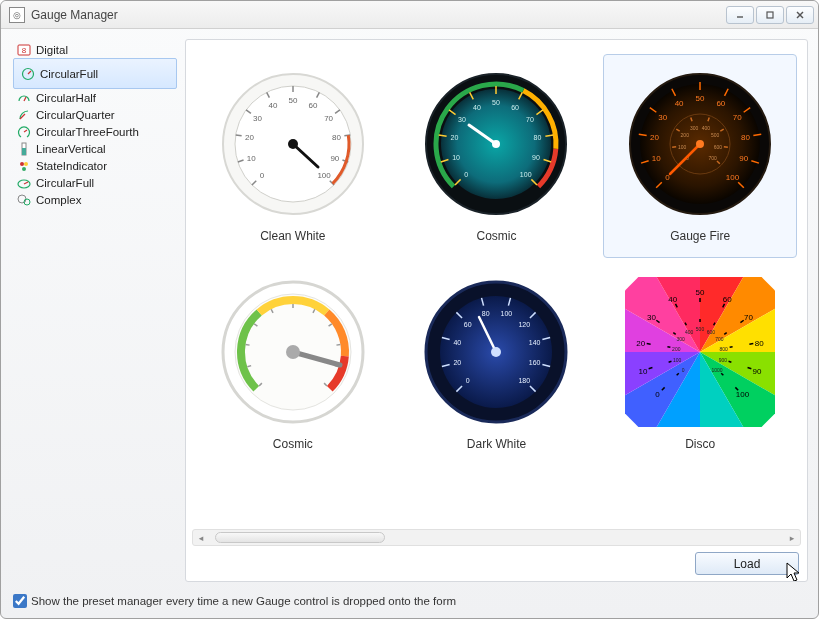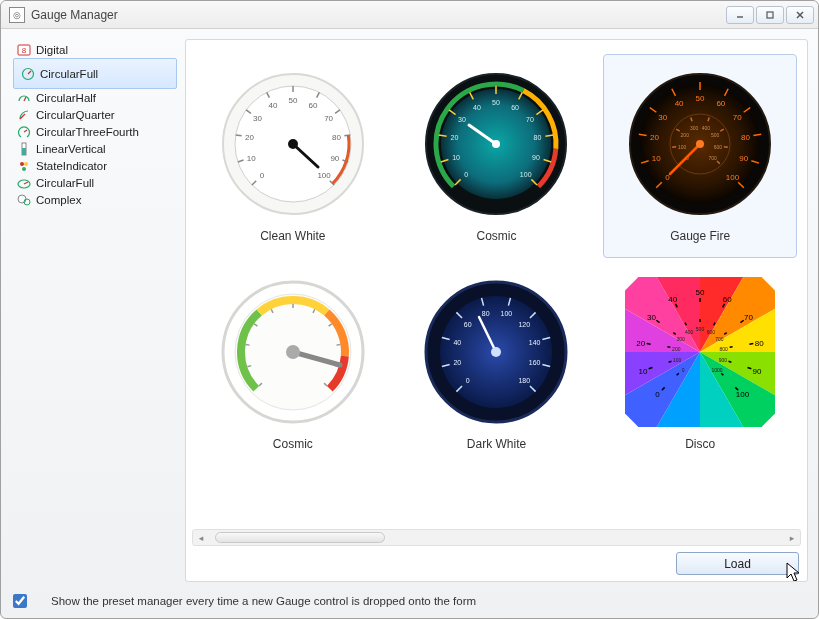--- a/index.html
+++ b/index.html
@@ -30,24 +30,24 @@
   .thumb { width: 170px; height: 170px; display:flex; align-items:center; justify-content:center; }
   .preset-label { font-size: 12px; color:#333; text-align:center; height:24px; }
   
   .hscroll { height: 17px; background:#f2f2f2; border:1px solid #e0e0e0; border-radius:3px; position:relative; margin-top:2px; }
   .hscroll::before, .hscroll::after { content:''; position:absolute; top:2px; width:12px; height:11px; }
   .hscroll .thumbbar { position:absolute; left:22px; top:2px; width:170px; height:11px; background:linear-gradient(#f8f8f8,#e4e4e4); border:1px solid #c8c8c8; border-radius:6px; }
   .hscroll .arrow-l, .hscroll .arrow-r { position:absolute; top:0; width:16px; height:15px; display:flex; align-items:center; justify-content:center; color:#888; font-size:9px; }
   .hscroll .arrow-l{ left:0 } .hscroll .arrow-r{ right:0 }
   
   .button-row { display:flex; justify-content:flex-end; padding: 6px 2px 2px; position:relative; }
-  .load-btn { width: 123px; height: 23px; border:1px solid #8fa7c6; border-radius:3px; background:linear-gradient(#f8fbff,#dfeaf7); color:#222; cursor:pointer; font-size:12px; }
+  .load-btn { width: 104px; height: 23px; border:1px solid #8fa7c6; border-radius:3px; background:linear-gradient(#f8fbff,#dfeaf7); color:#222; cursor:pointer; font-size:12px; }
   .cursor { position:absolute; right:-2px; bottom:-6px; pointer-events:none; }
   
-  .footer { padding: 6px 12px 10px; display:flex; align-items:center; gap:24px; }
+  .footer { padding: 6px 12px 10px; display:flex; align-items:center; gap:4px; }
   .footer input[type=checkbox]{ width:14px; height:14px; accent-color:#3b78c7; }
   .footer label { font-size:11.5px; color:#333; }
   
   
   .g { width:150px; height:150px; }
 </style>
 </head>
 <body>
 
 <div class="window">

